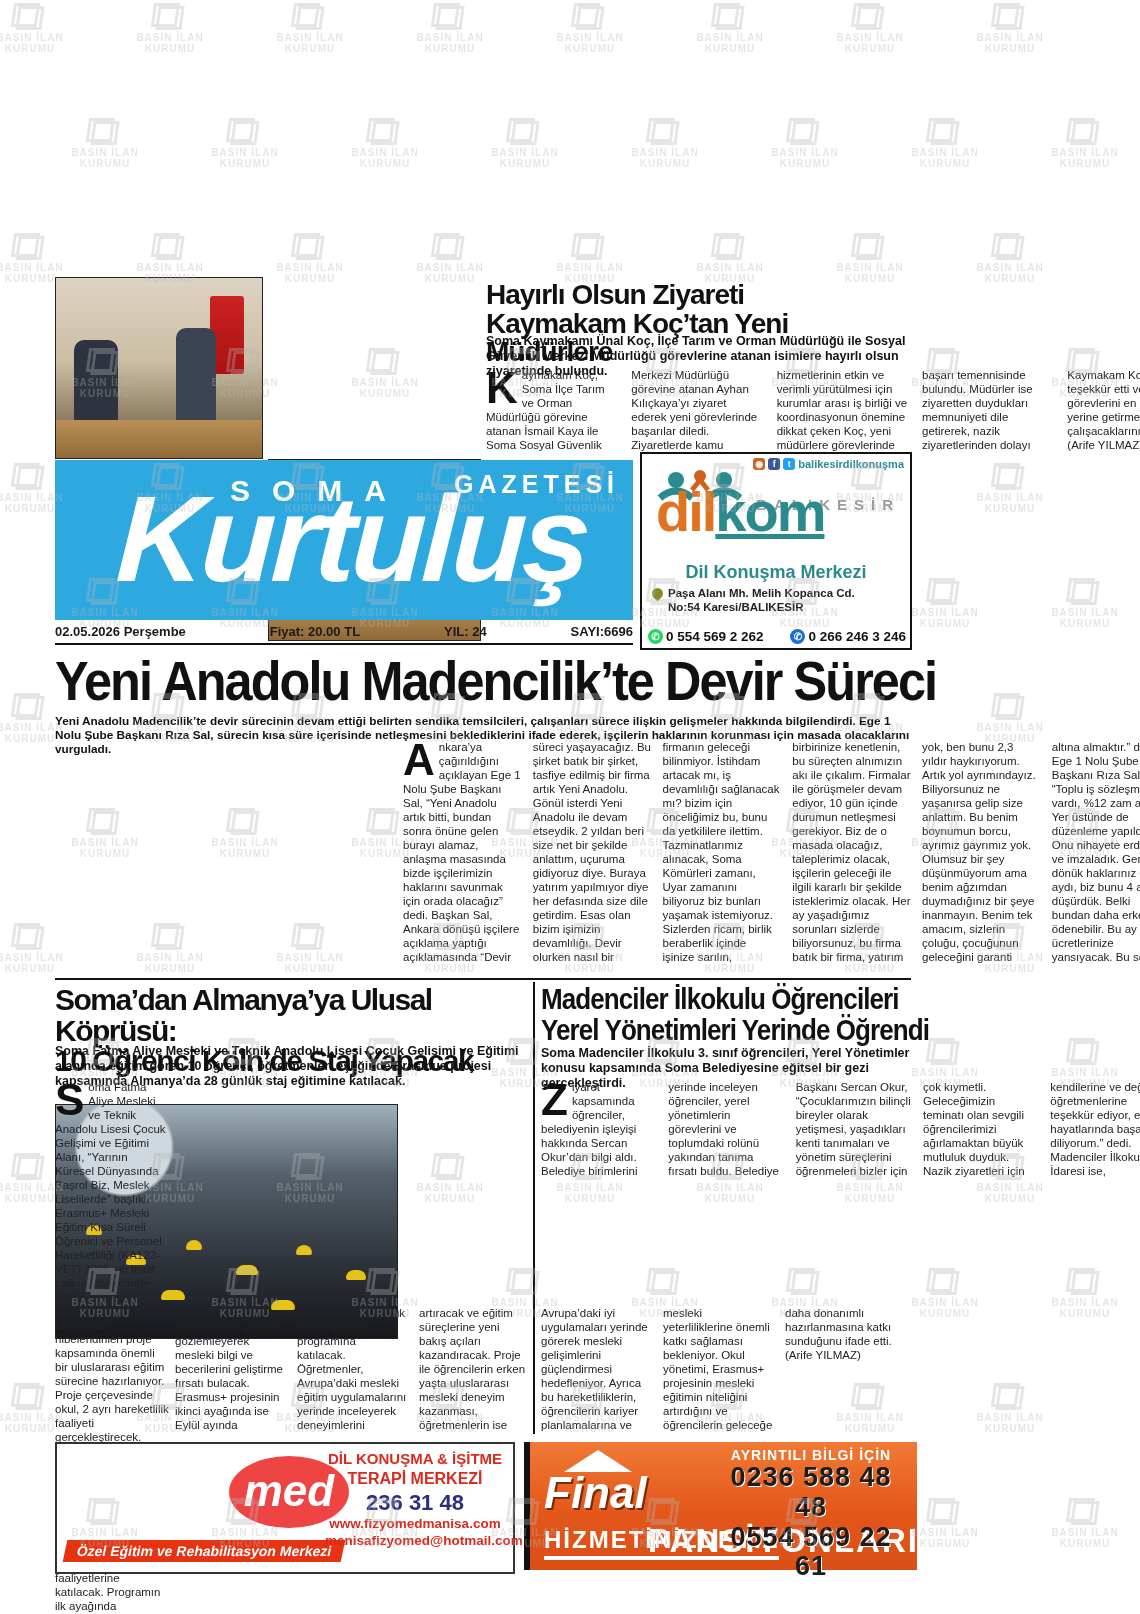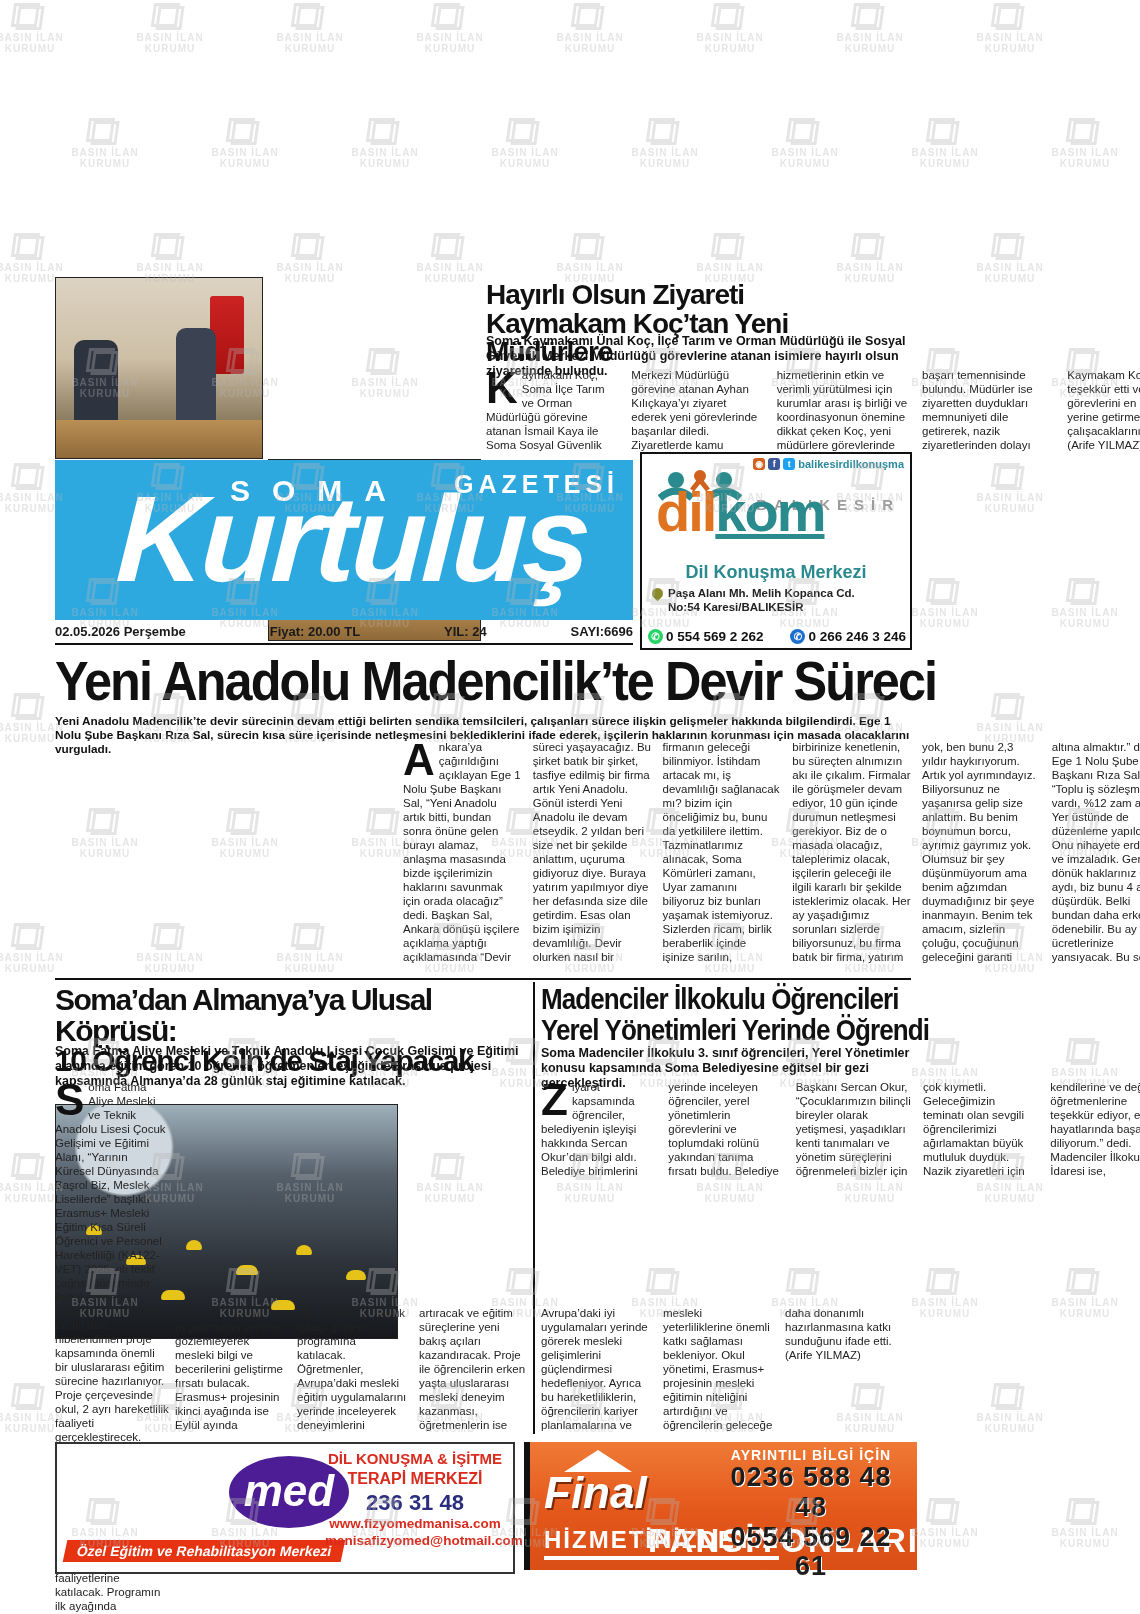--- a/index.html
+++ b/index.html
@@ -44,21 +44,21 @@
   .dk-dil{color:#e0731f;} .dk-kom{color:#2a8a8d;text-decoration:underline;}
   .dk-merkez{position:absolute;left:0;right:0;top:108px;text-align:center;color:#2a8a8d;font-weight:bold;font-size:18px;}
   .dk-addr{position:absolute;left:26px;top:132px;font-size:11.5px;font-weight:bold;color:#222;line-height:1.25;}
   .dk-pin{position:absolute;left:10px;top:134px;width:11px;height:11px;background:#8a8a2a;border-radius:50% 50% 50% 0;transform:rotate(-45deg);}
   .dk-phones{position:absolute;left:6px;right:4px;bottom:4px;display:flex;justify-content:space-between;font-weight:bold;font-size:13.5px;color:#111;}
   .dk-ph{display:flex;align-items:center;gap:3px;}
   .dk-pic{width:15px;height:15px;border-radius:50%;color:#fff;font-size:10px;line-height:15px;text-align:center;}
   
   .fizyomed{border:2px solid #333;background:#fff;z-index:3;}
   .fz-word{position:absolute;left:16px;top:18px;font-size:64px;font-weight:bold;font-style:italic;color:#2b2e7f;letter-spacing:2px;}
-  .fz-ellipse{position:absolute;left:172px;top:12px;width:120px;height:72px;background:#4c1d95;border-radius:50%;
+  .fz-ellipse{position:absolute;left:172px;top:12px;width:120px;height:72px;background:#ef4444;border-radius:50%;
               color:#fff;font-weight:bold;font-style:italic;font-size:44px;text-align:center;line-height:70px;}
   .fz-ribbon{position:absolute;left:8px;bottom:10px;background:#e63312;color:#fff;font-weight:bold;font-size:14px;
              padding:3px 12px;transform:skewX(-12deg);}
   .fz-right{position:absolute;right:8px;top:6px;width:180px;text-align:center;font-weight:bold;line-height:1.25;}
   .fz-red{color:#d92b1e;} .fz-blue{color:#2b2e7f;}
   .finalad{background:linear-gradient(180deg,#ef7a35 0%,#e4571b 55%,#d94f16 100%);border-left:6px solid #111;z-index:3;}
   .fn-roof{position:absolute;left:34px;top:8px;width:0;height:0;border-left:34px solid transparent;border-right:34px solid transparent;border-bottom:22px solid #fff;}
   .fn-final{position:absolute;left:14px;top:26px;color:#fff;font-size:44px;font-weight:bold;font-style:italic;text-shadow:2px 2px 0 #7a2c08;}
   .fn-pans{position:absolute;left:118px;top:40px;color:#fff;font-size:33px;font-weight:bold;letter-spacing:2px;margin-top:40px;}
   .fn-hizmet{position:absolute;left:14px;top:84px;color:#fff;font-size:24px;font-weight:bold;letter-spacing:2px;border-bottom:4px solid #fff;padding-bottom:2px;}

